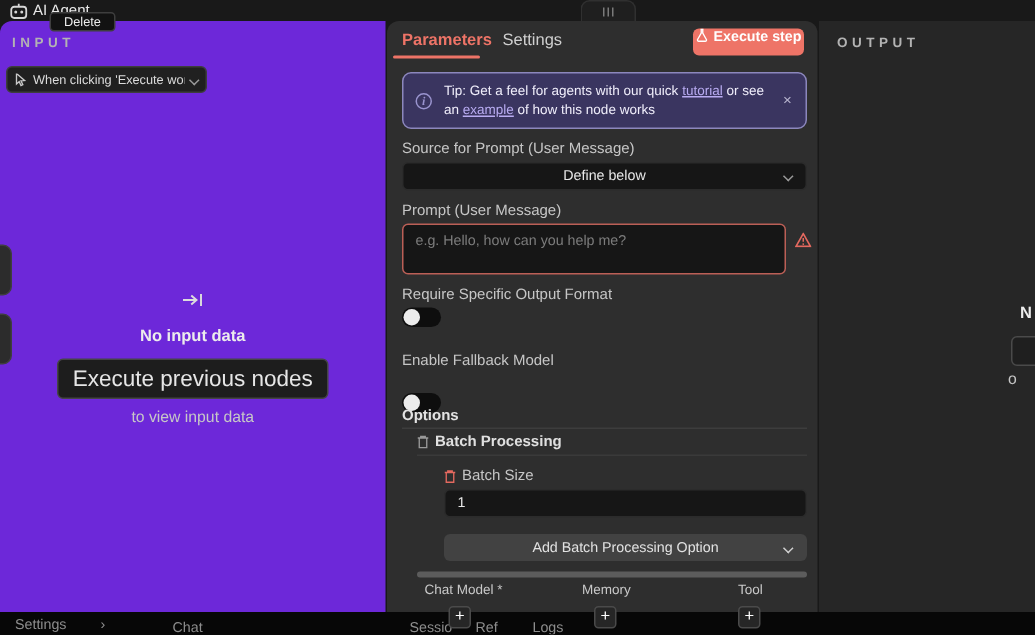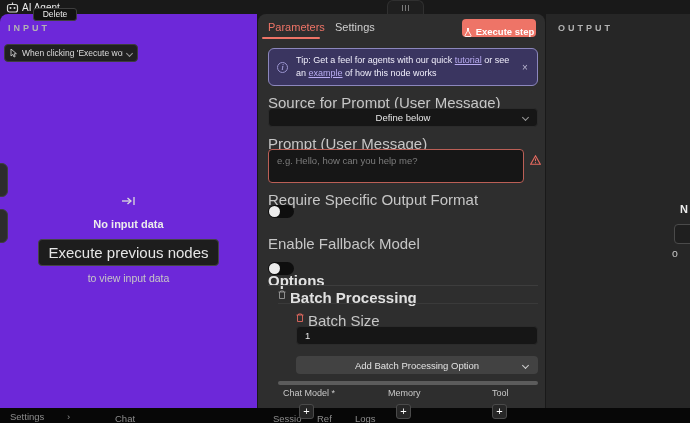--- a/index.html
+++ b/index.html
@@ -49,39 +49,39 @@
   .empty { left:0; top:178px; width:257px; text-align:center; }
   .empty .t  { font-size:11px; font-weight:bold; color:#ececec; margin-top:8px; }
   .empty .btn {
     display:inline-block; margin-top:9px; padding:4px 9px; background:#1d1d1d;
     border:1px solid #454545; border-radius:4px; font-size:15px; color:#e6e6e6;
   }
   .empty .h { font-size:10.5px; color:#c7c7c7; margin-top:6px; }
 
   
   .tab { font-size:11px; color:#cfcfcf; }
-  .tab.active { color:#ee7467; font-weight:normal; }
+  .tab.active { color:#ee7467; font-weight:bold; }
   .tab-underline { left:4px; top:23px; width:58px; height:2px; background:#ee7467; border-radius:1px; }
   .exec-btn {
     left:204px; top:5px; width:74px; height:18px; background:#ee7467;
     border-radius:4px; color:#fff; font-size:9.5px; font-weight:bold;
-    display:flex; align-items:flex-end; justify-content:center; gap:4px;
+    display:flex; align-items:flex-start; justify-content:center; gap:4px;
   }
   .banner {
     left:10px; top:34px; width:270px; height:38px; background:#3a3560;
     border:1px solid #8c87bd; border-radius:6px; display:flex;
     align-items:center; padding:0 8px; gap:8px;
   }
   .banner .text { font-size:9px; color:#f0eefb; line-height:1.5; width:218px; }
   .banner a { color:#b9acf2; text-decoration:underline; }
   .info-ic { flex:none; width:11px; height:11px; border:1px solid #9a94cf; border-radius:50%;
     color:#9a94cf; font-size:8px; font-style:italic; font-weight:bold; text-align:center; line-height:10px; font-family:"Liberation Serif",serif; }
   .banner .x { flex:none; color:#b9b6cf; font-size:10px; }
 
-  .lbl { font-size:15px; color:#c6c6c6; }
+  .lbl { font-size:10px; color:#c6c6c6; }
   .field {
     background:#161616; border:1px solid #2b2b2b; border-radius:4px;
     color:#e7e7e7; font-size:9.5px; display:flex; align-items:center; padding:0 8px;justify-content:center;
   }
   .prompt-area {
     left:10px; top:135px; width:256px; height:34px; background:#161616;
     border:1px solid #bb5f56; border-radius:4px; color:#7c7c7c;
     font-size:9.5px; padding:5px 8px; resize:none; font-family:"Liberation Sans",sans-serif;
   }
   .prompt-area::placeholder { color:#7c7c7c; }

